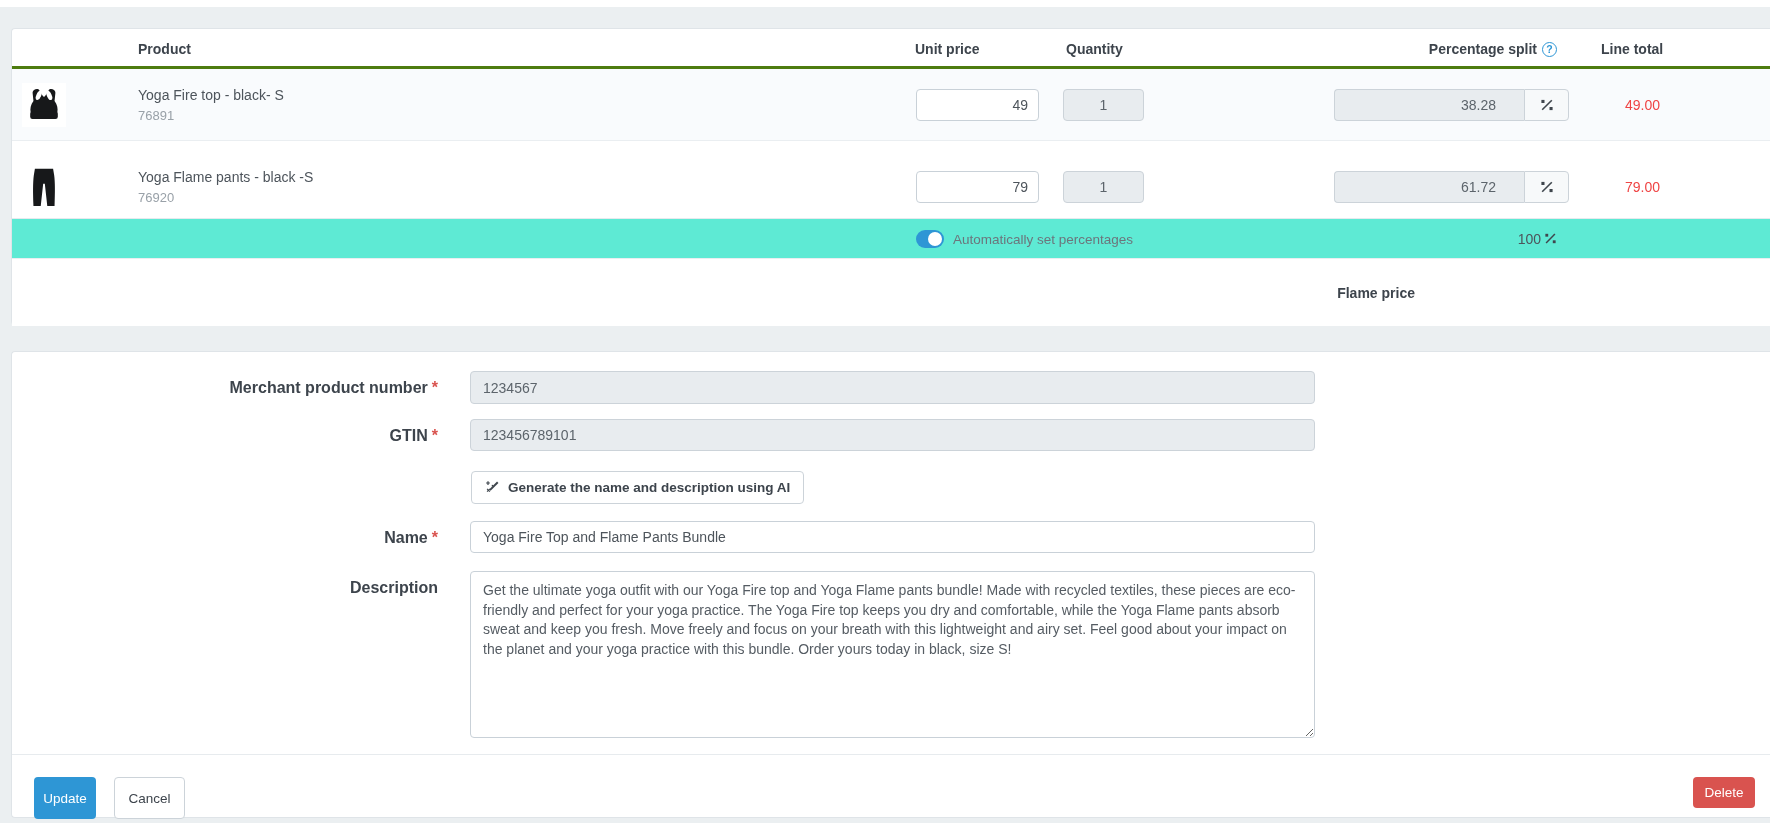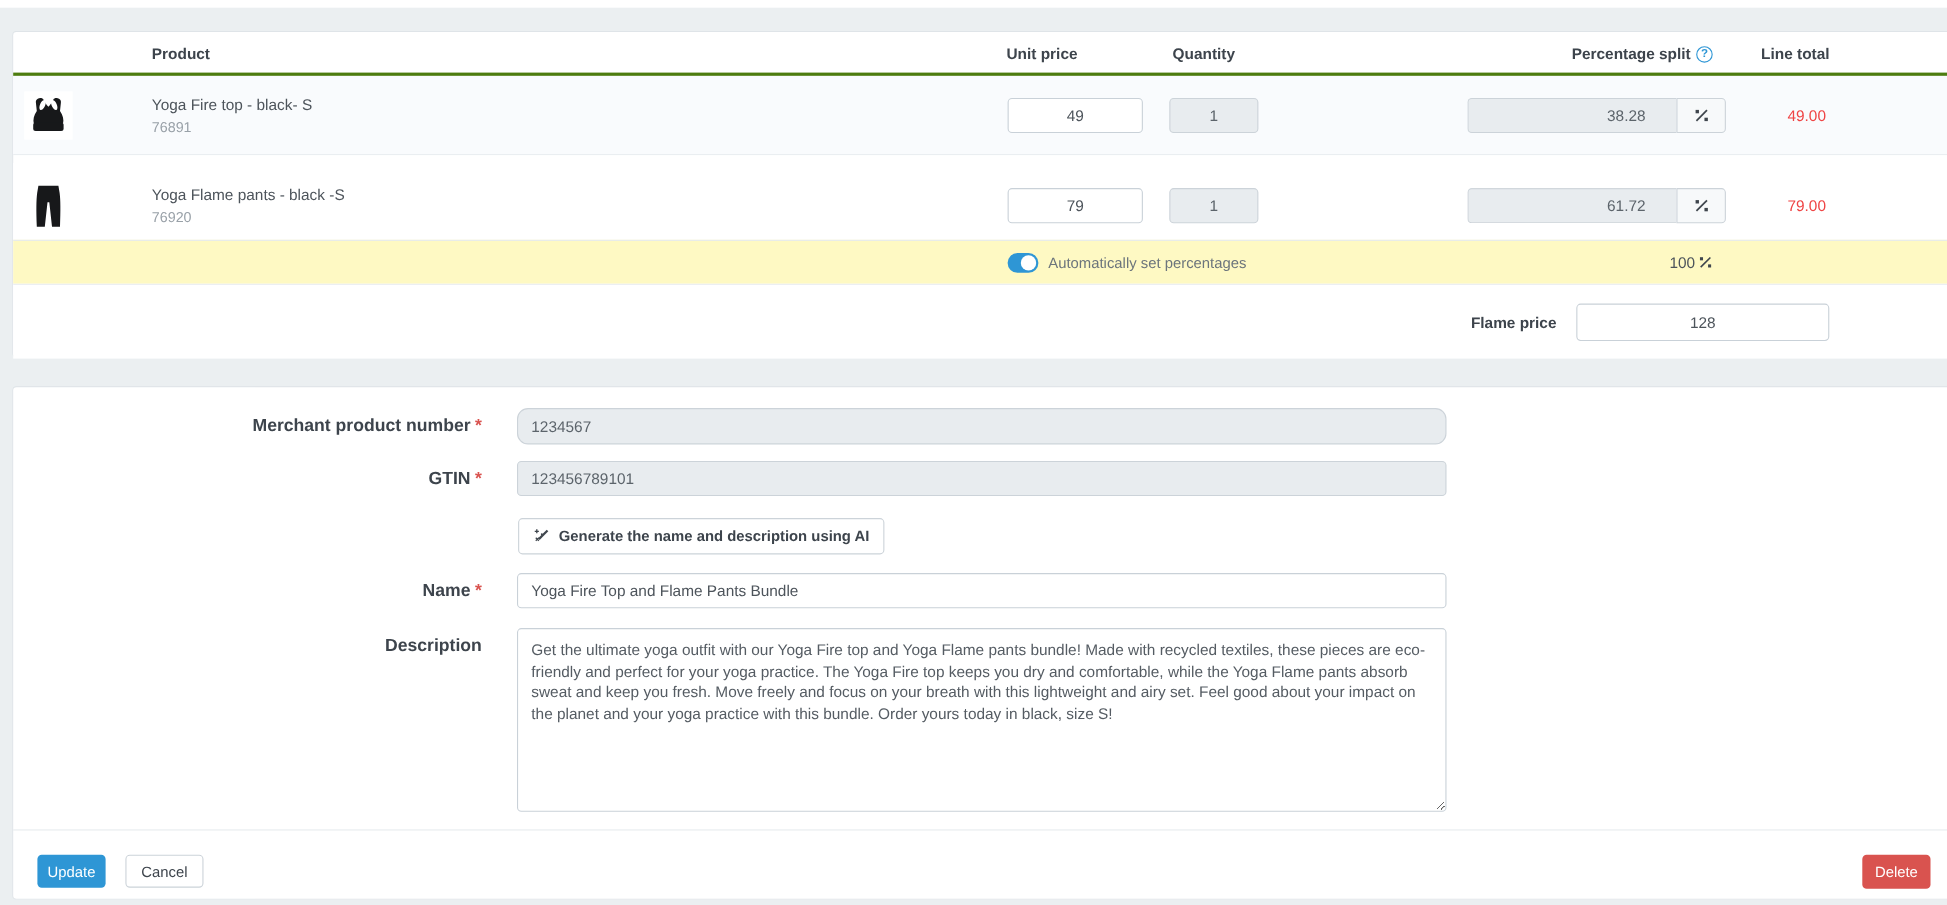--- a/index.html
+++ b/index.html
@@ -40,33 +40,33 @@
     width:44px;height:44px;background:#ffffff;display:flex;align-items:center;justify-content:center;
   }
   .t-row .pinfo{position:absolute;left:126px;top:50%;transform:translateY(-50%);}
   .pname{font-size:14px;color:#4d545b;margin-bottom:5px;}
   .psku{font-size:13px;color:#99a1a8;}
   input{outline:none;font-family:"Liberation Sans","DejaVu Sans",sans-serif;}
   .inp{
     position:absolute;box-sizing:border-box;height:32px;border:1px solid #c9d1d8;border-radius:4px;
     font-size:14px;color:#4d545b;background:#fff;
   }
-  .inp.num{text-align:center;padding:0 10px;}
+  .inp.num{text-align:right;padding:0 10px;}
   .inp.dis{background:#e8ecef;border-color:#ccd3d9;color:#5c646b;}
   .unit-inp{left:904px;width:123px;top:50%;transform:translateY(-50%);}
   .qty-inp{left:1051px;width:81px;top:50%;transform:translateY(-50%);text-align:center;padding:0 6px;}
   .pct-group{position:absolute;left:1322px;top:50%;transform:translateY(-50%);display:flex;height:32px;}
   .pct-inp{position:static;width:190px;height:32px;border-radius:4px 0 0 4px;text-align:right;padding:0 28px 0 10px;border-right:none;}
   .pct-addon{
     width:45px;height:32px;box-sizing:border-box;background:#f7f9fa;border:1px solid #ccd3d9;
     border-radius:0 4px 4px 0;display:flex;align-items:center;justify-content:center;cursor:pointer;padding:0;
   }
   .linetotal{position:absolute;right:110px;top:50%;transform:translateY(-50%);font-size:14px;color:#ef4444;}
 
-  .toggle-row{top:189px;height:40px;background:#fef9c3;border-top:1px solid #e6eaee;}
+  .toggle-row{top:189px;height:40px;background:#5eead4;border-top:1px solid #e6eaee;}
   .toggle{
     position:absolute;left:904px;top:50%;transform:translateY(-50%);
     width:28px;height:18px;border-radius:9px;background:#2e96d5;cursor:pointer;
   }
   .toggle .knob{position:absolute;right:2px;top:2px;width:14px;height:14px;border-radius:50%;background:#fff;}
   .toggle-label{position:absolute;left:941px;top:50%;transform:translateY(-50%);font-size:13.5px;color:#6c757c;}
   .total-pct{position:absolute;right:214px;top:50%;transform:translateY(-50%);
     display:flex;align-items:center;gap:4px;font-size:14px;color:#4d545b;}
 
   .bundle-row{top:229px;height:68px;background:#ffffff;border-top:1px solid #eaeef1;}
@@ -78,42 +78,42 @@
   .f-label{
     position:absolute;right:1332px;text-align:right;font-size:16px;font-weight:bold;color:#3d444c;
     white-space:nowrap;
   }
   .f-label .req{color:#d9534f;margin-left:4px;}
   .f-inp{
     position:absolute;left:458px;width:845px;height:33px;box-sizing:border-box;
     border:1px solid #c9d1d8;border-radius:4px;font-size:14px;color:#4d545b;padding:0 12px;background:#fff;
   }
   .f-inp.dis{background:#e8ecef;border-color:#ccd3d9;color:#5c646b;}
-  #mpn-inp{top:19px;border-radius:10px;}
+  #mpn-inp{top:19px;}
   #gtin-inp{top:67px;height:32px;}
   #mpn-label{top:27px;}
   #gtin-label{top:75px;}
   .ai-btn{
     position:absolute;left:459px;top:119px;height:33px;padding:0 13px;
     background:#fff;border:1px solid #ccd3d9;border-radius:4px;cursor:pointer;
     display:flex;align-items:center;gap:8px;font-size:13.5px;font-weight:bold;color:#3d444c;
     font-family:"Liberation Sans","DejaVu Sans",sans-serif;
   }
   #name-inp{top:169px;height:32px;}
   #name-label{top:177px;}
   #desc-label{top:227px;}
   .f-textarea{
     position:absolute;left:458px;top:219px;width:845px;height:167px;box-sizing:border-box;
     border:1px solid #c9d1d8;border-radius:4px;background:#fff;
     font-family:"Liberation Sans","DejaVu Sans",sans-serif;font-size:14px;color:#555c63;
     line-height:19.5px;padding:9px 12px;resize:both;outline:none;
   }
   .form-footer{position:absolute;left:0;right:0;top:402px;bottom:0;border-top:1px solid #e7ebee;}
   .btn{
-    position:absolute;top:22px;height:30px;border-radius:4px;font-size:13.5px;cursor:pointer;
+    position:absolute;top:22px;height:42px;border-radius:4px;font-size:13.5px;cursor:pointer;
     font-family:"Liberation Sans","DejaVu Sans",sans-serif;border:none;
   }
   .btn-primary{left:22px;width:62px;background:#2e96d5;color:#fff;}
   .btn-default{left:102px;width:71px;background:#fff;border:1px solid #ccd3d9;color:#3d444c;}
   .btn-danger{right:15px;width:62px;height:31px;background:#d9534f;color:#fff;}
 </style>
 </head>
 <body>
 
 <div class="top-strip"></div>
@@ -194,21 +194,20 @@
       <svg width="11" height="11" viewBox="0 0 12 12">
         <path d="M1.2 10.8 L10.8 1.2" stroke="#3f464d" stroke-width="1.6" fill="none"></path>
         <rect x="0.4" y="0.9" width="3.1" height="3.1" fill="#3f464d"></rect>
         <rect x="8.5" y="8" width="3.1" height="3.1" fill="#3f464d"></rect>
       </svg>
     </div>
   </div>
 
   <div class="t-row bundle-row">
     <div class="bundle-label">Flame price</div>
-    <input class="inp num bundle-inp" value="128" style="">
   </div>
 </div>
 
 <div class="card" id="form-card">
 
   <div class="f-label" id="mpn-label">
     <span>Merchant product number</span><span class="req">*</span>
   </div>
   <input class="f-inp dis" id="mpn-inp" disabled="" value="1234567" style="">
 

